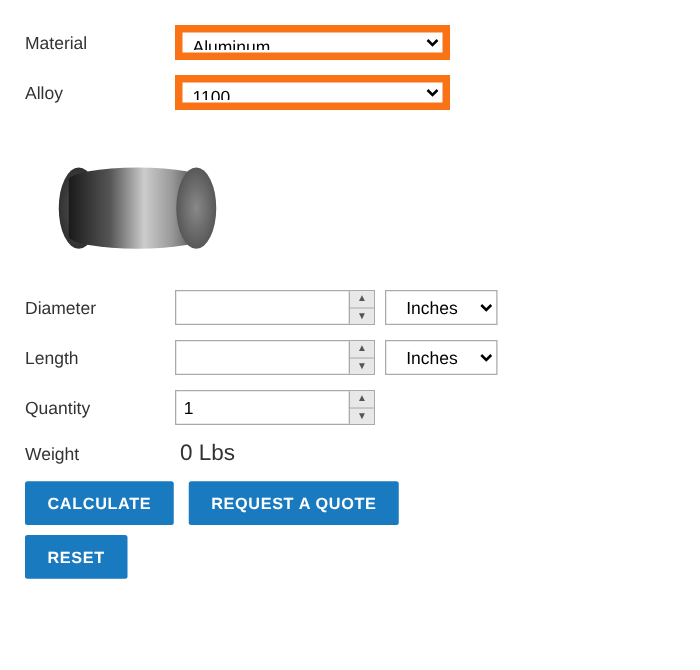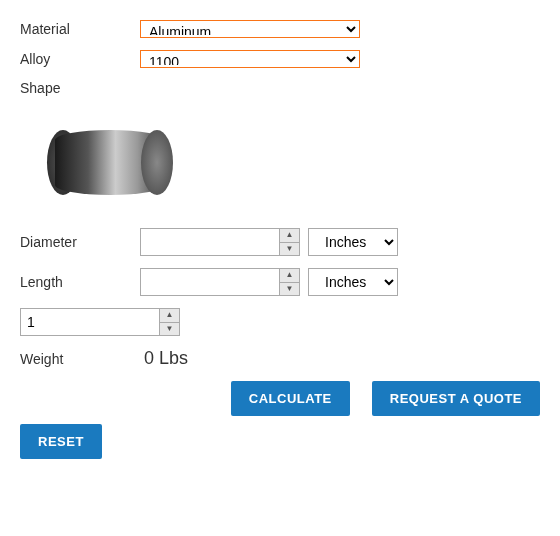--- a/index.html
+++ b/index.html
@@ -20,22 +20,22 @@
     }
 
     .label {
       width: 120px;
       color: #333;
       font-size: 14px;
     }
 
     select {
       width: 220px;
-      height: 18px;
-      border: 1px solid #f97316;
+      height: 28px;
+      border: 6px solid #f97316;
       background: #fff;
       font-size: 14px;
       padding: 2px 4px;
       appearance: auto;
       cursor: pointer;
     }
 
     .shape-image-container {
       margin: 16px 0 16px 10px;
       width: 160px;
@@ -138,24 +138,23 @@
     }
 
     .weight-value {
       font-size: 18px;
       color: #333;
       margin-left: 4px;
     }
 
     .buttons-row {
       display: flex;
-      gap: 22px;
+      gap: 12px;
       margin-top: 6px;
       flex-wrap: wrap;
-      justify-content: flex-end;
     }
 
     .btn-blue {
       background: #1a7abf;
       color: #fff;
       border: none;
       padding: 10px 18px;
       font-size: 13px;
       font-weight: bold;
       cursor: pointer;
@@ -201,21 +200,20 @@
     <option>1100</option>
     <option>2024</option>
     <option>3003</option>
     <option>5052</option>
     <option>6061</option>
     <option>7075</option>
   </select>
 </div>
 
 <div class="form-row">
-  <div class="label">Shape</div>
 </div>
 
 <div class="shape-image-container">
   <div class="cylinder">
     <div class="cylinder-left-cap"></div>
     <div class="cylinder-body"></div>
     <div class="cylinder-right-cap"></div>
   </div>
 </div>
 
@@ -249,20 +247,21 @@
   <select class="unit-select">
     <option>Inches</option>
     <option>Feet</option>
     <option>Millimeters</option>
     <option>Centimeters</option>
     <option>Meters</option>
   </select>
 </div>
 
 <div class="form-row">
+  <div class="label">Quantity</div>
   <div class="input-with-spinner">
     <input type="number" class="num-input" value="1" style="">
     <div class="spinner-btn-group">
       <button class="spinner-btn">▲</button>
       <button class="spinner-btn">▼</button>
     </div>
   </div>
 </div>
 
 <div class="form-row">

